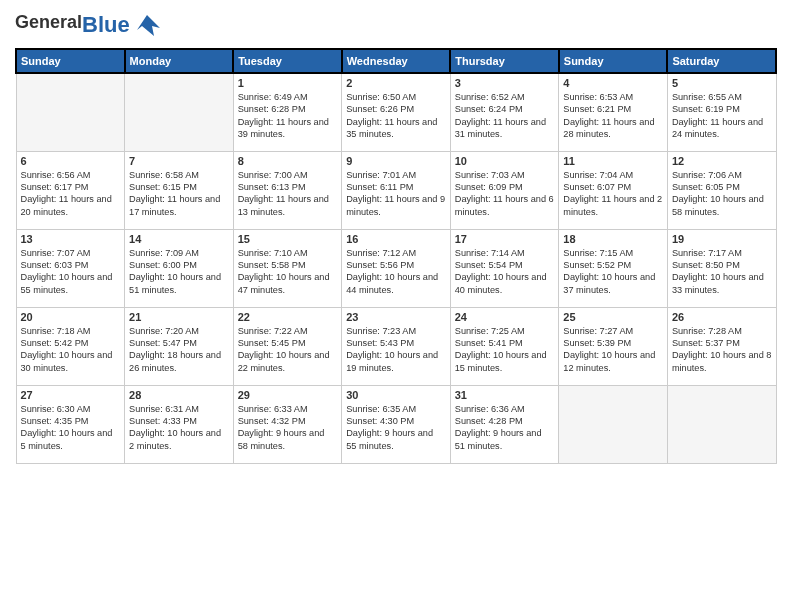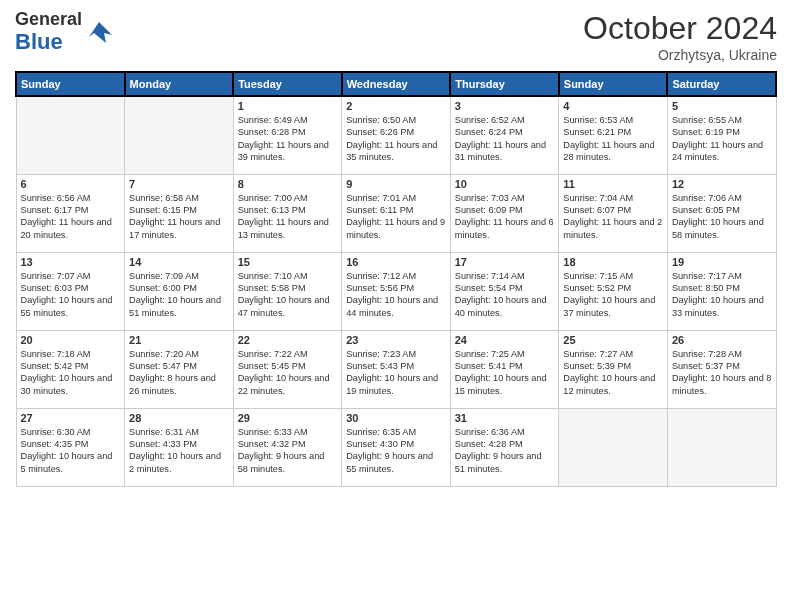--- a/index.html
+++ b/index.html
@@ -20,21 +20,20 @@
       justify-content: space-between;
       align-items: flex-start;
       margin-bottom: 8px;
     }
     .logo {
       display: flex;
       align-items: center;
     }
     .logo-text {
       display: flex;
-      flex-direction: column;
       line-height: 1.1;
     }
     .logo-general {
       font-size: 18px;
       font-weight: bold;
       color: #333;
     }
     .logo-blue {
       font-size: 22px;
       font-weight: bold;
@@ -106,24 +105,20 @@
 <div class="page">
   <div class="header">
     <div class="logo">
       <div class="logo-text">
         <span class="logo-general">General</span>
         <span class="logo-blue">Blue</span>
       </div>
       <svg class="logo-icon" viewBox="0 0 30 30">
         <polygon points="15,5 28,18 20,16 22,26 10,16 5,20" fill="#2563a8"></polygon>
       </svg>
-    </div>
-    <div class="title-block">
-      <div class="month-year">October 2024</div>
-      <div class="location">Orzhytsya, Ukraine</div>
     </div>
   </div>
 
   <table class="calendar">
     <thead>
       <tr>
         <th>Sunday</th>
         <th>Monday</th>
         <th>Tuesday</th>
         <th>Wednesday</th>
@@ -217,21 +212,21 @@
             <div class="cell-text"><span>Sunrise: 7:17 AM</span><br><span>Sunset: 8:50 PM</span><br><span>Daylight: 10 hours and 33 minutes.</span></div>
           </td>
         </tr>
         <tr class="row-shade">
           <td>
             <span class="day-num">20</span>
             <div class="cell-text"><span>Sunrise: 7:18 AM</span><br><span>Sunset: 5:42 PM</span><br><span>Daylight: 10 hours and 30 minutes.</span></div>
           </td>
           <td>
             <span class="day-num">21</span>
-            <div class="cell-text"><span>Sunrise: 7:20 AM</span><br><span>Sunset: 5:47 PM</span><br><span>Daylight: 8 hours and 26 minutes.</span></div>
+            <div class="cell-text"><span>Sunrise: 7:20 AM</span><br><span>Sunset: 5:47 PM</span><br><span>Daylight: 18 hours and 26 minutes.</span></div>
           </td>
           <td>
             <span class="day-num">22</span>
             <div class="cell-text"><span>Sunrise: 7:22 AM</span><br><span>Sunset: 5:45 PM</span><br><span>Daylight: 10 hours and 22 minutes.</span></div>
           </td>
           <td>
             <span class="day-num">23</span>
             <div class="cell-text"><span>Sunrise: 7:23 AM</span><br><span>Sunset: 5:43 PM</span><br><span>Daylight: 10 hours and 19 minutes.</span></div>
           </td>
           <td>

